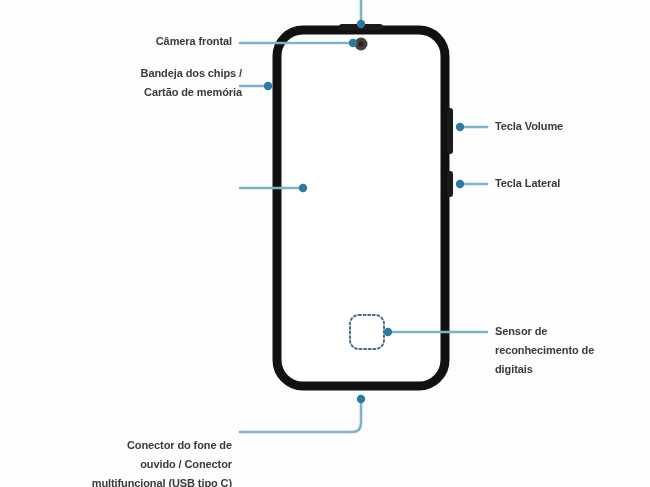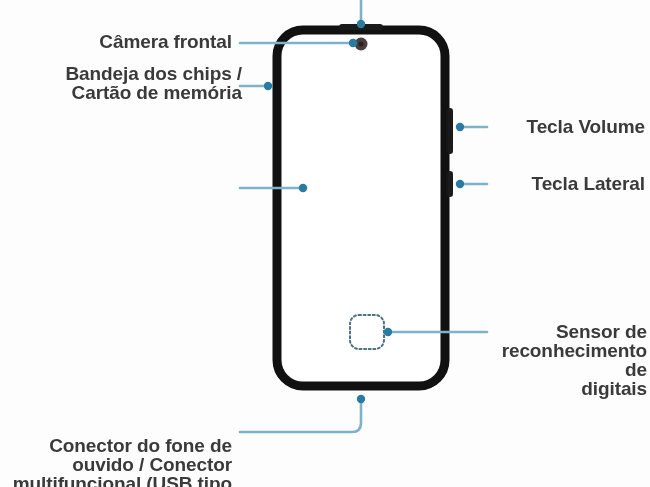--- a/index.html
+++ b/index.html
@@ -19,27 +19,27 @@
     position: absolute;
     left: 0;
     top: 0;
     width: 650px;
     height: 487px;
   }
   .label {
     position: absolute;
     color: #3a3a3a;
     font-family: "Liberation Sans", sans-serif;
-    font-size: 19px;
+    font-size: 11px;
     font-weight: 600;
     line-height: 19px;
     letter-spacing: -0.1px;
     white-space: pre-line;
   }
-  .label-right { text-align: right; }
+  .label-right { text-align: left; }
   .label-left  { text-align: right; }
 
   #label-camera-frontal      { left:  10px; top:  32px; width: 222px; }
   #label-bandeja-chips       { left:  10px; top:  64px; width: 232px; }
   #label-touchscreen         { left:  10px; top: 178px; width: 222px; }
   #label-tecla-volume        { left: 495px; top: 117px; width: 150px; }
   #label-tecla-lateral       { left: 495px; top: 174px; width: 150px; }
   #label-sensor-digitais     { left: 495px; top: 322px; width: 152px; }
   #label-conector            { left:  10px; top: 436px; width: 222px; }
 </style>

